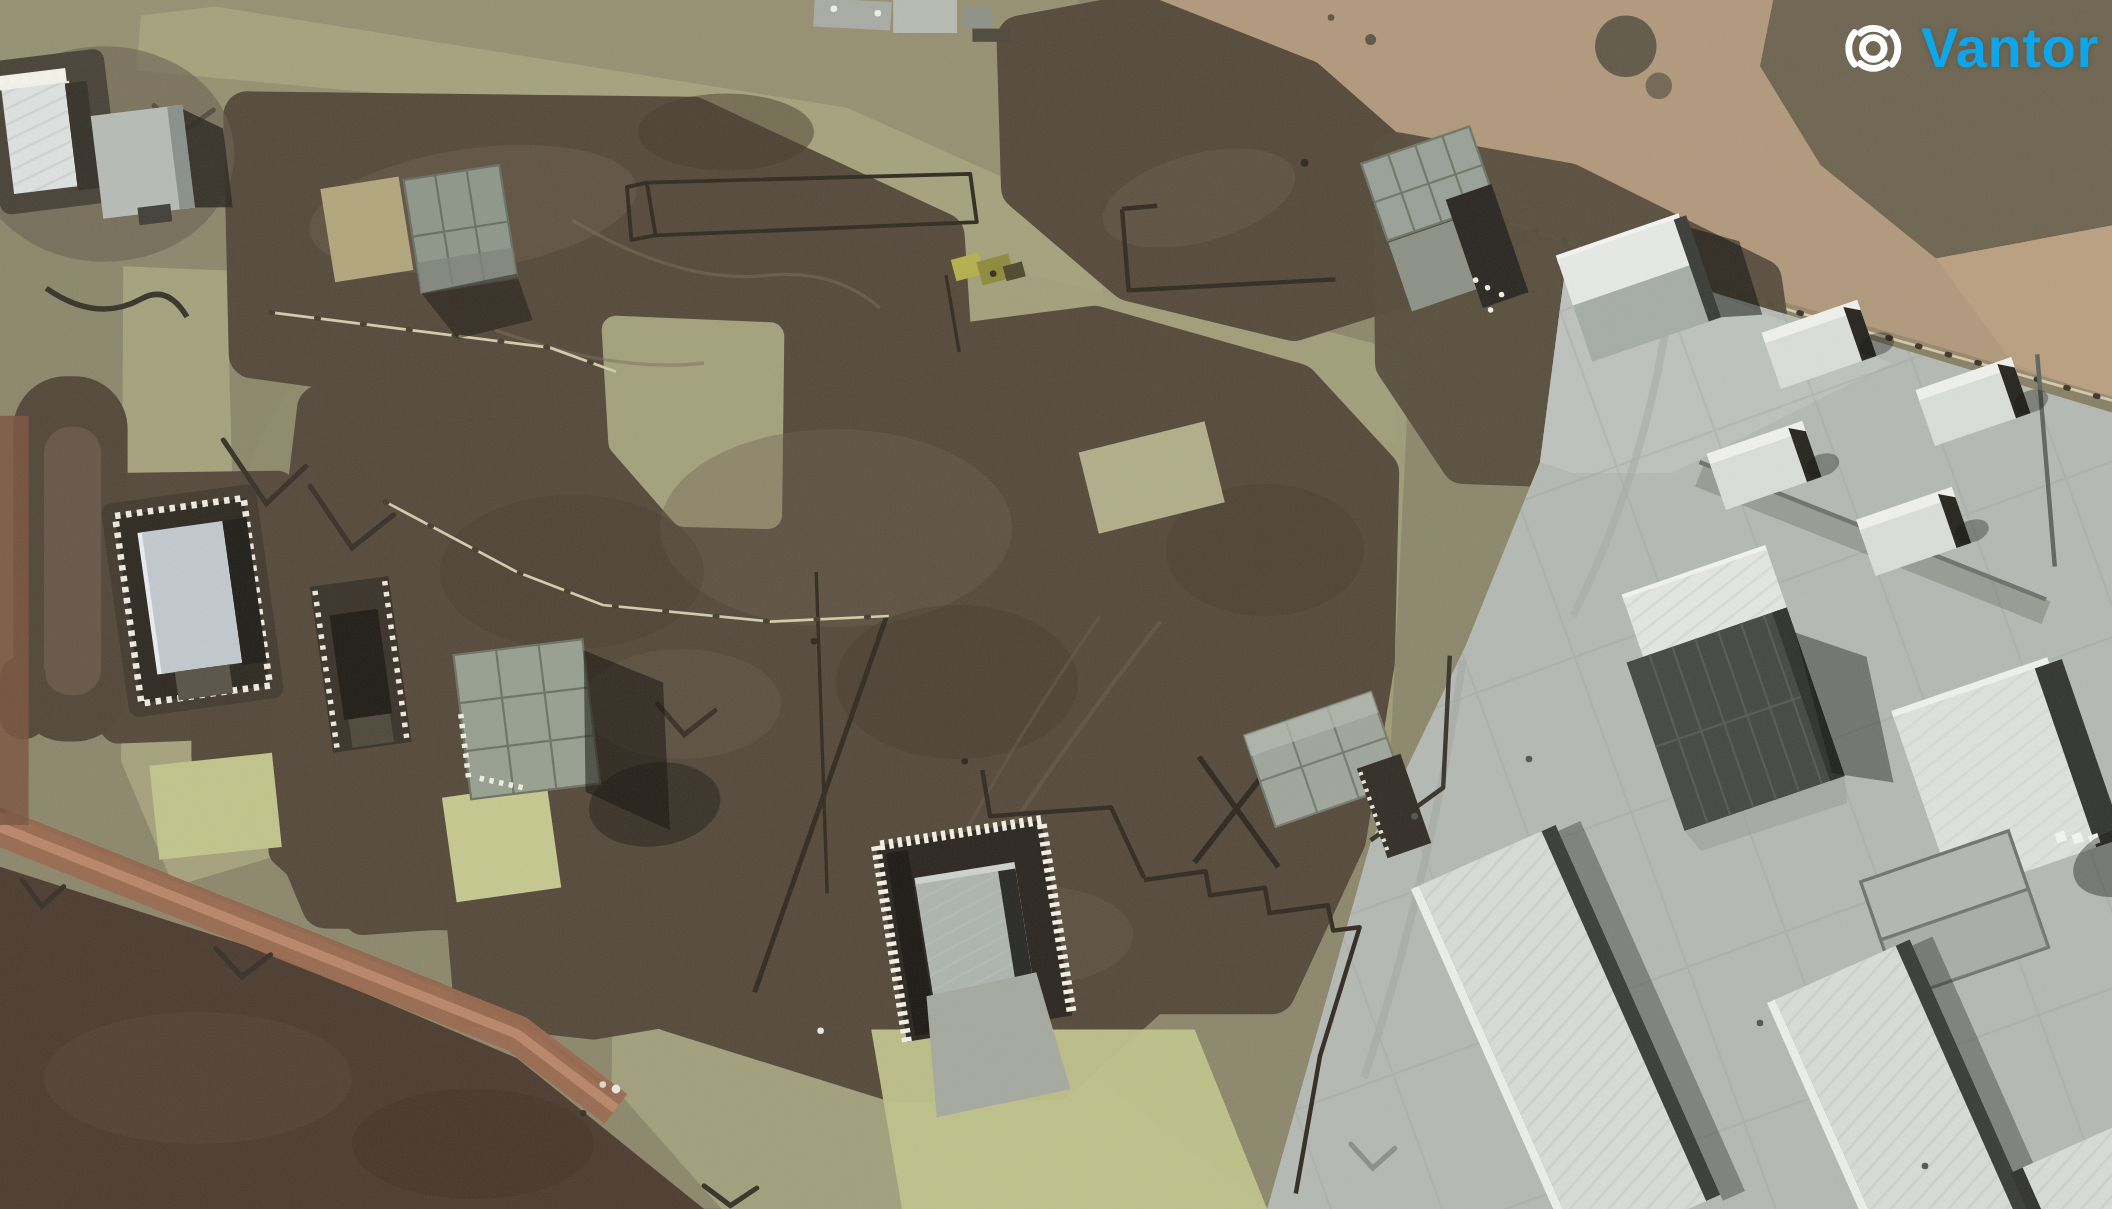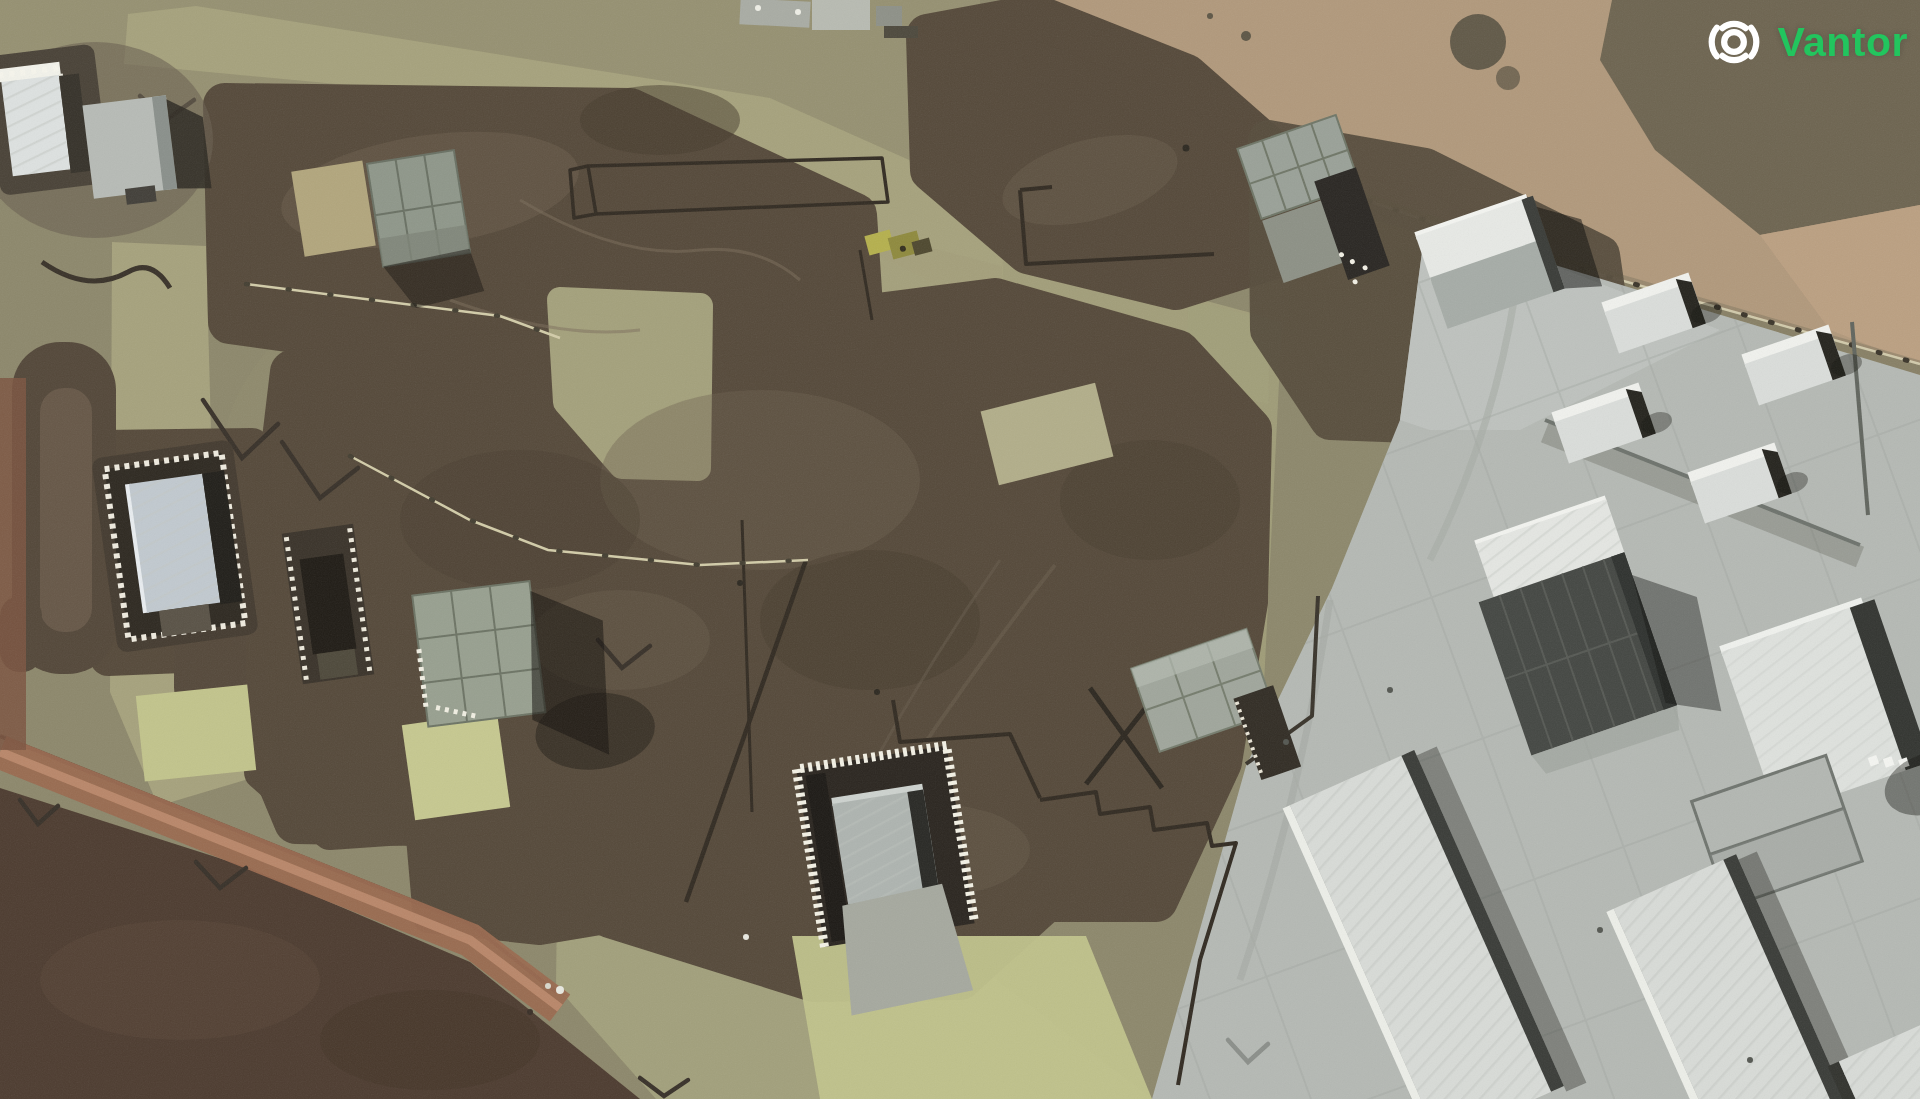--- a/index.html
+++ b/index.html
@@ -1,21 +1,21 @@
 <!DOCTYPE html>
 <html><head>
 <meta charset="utf-8">
 <style>
   html,body{margin:0;padding:0;background:#222;}
   #stage{position:relative;width:1920px;height:1099px;overflow:hidden;
          font-family:"Liberation Sans",sans-serif;}
   #scene{position:absolute;left:0;top:0;}
   #watermark{position:absolute;top:14px;right:12px;display:flex;align-items:center;
              gap:15px;z-index:10;}
-  #watermark .brand{color:#22c55e;font-size:41px;font-weight:700;letter-spacing:.5px;
+  #watermark .brand{color:#0ea5e9;font-size:51px;font-weight:700;letter-spacing:.5px;
                     text-shadow:0 0 6px rgba(0,0,0,.18);}
 </style>
 </head>
 <body>
 
 <div id="stage">
 <svg id="scene" width="1920" height="1099" viewBox="0 0 1920 1099">
   <defs>
     <filter id="grain" x="0" y="0" width="100%" height="100%">
       <feTurbulence type="fractalNoise" baseFrequency="0.85" numOctaves="2" stitchTiles="stitch"></feTurbulence>

